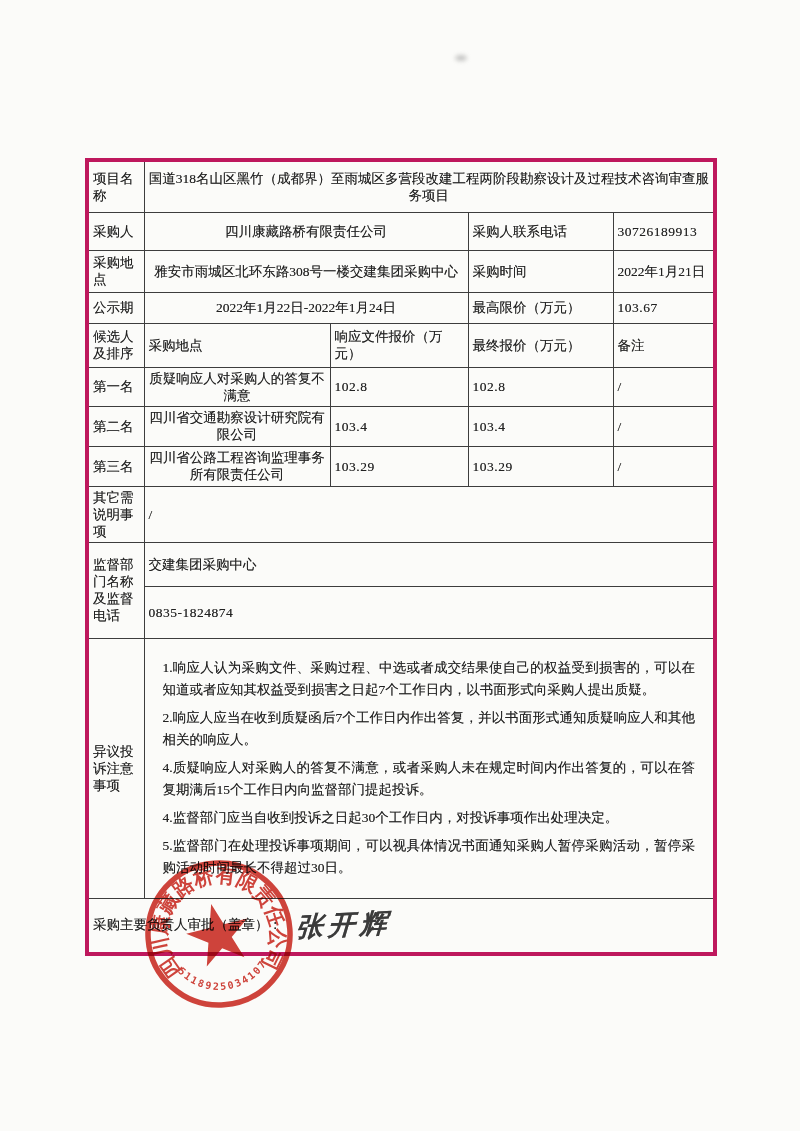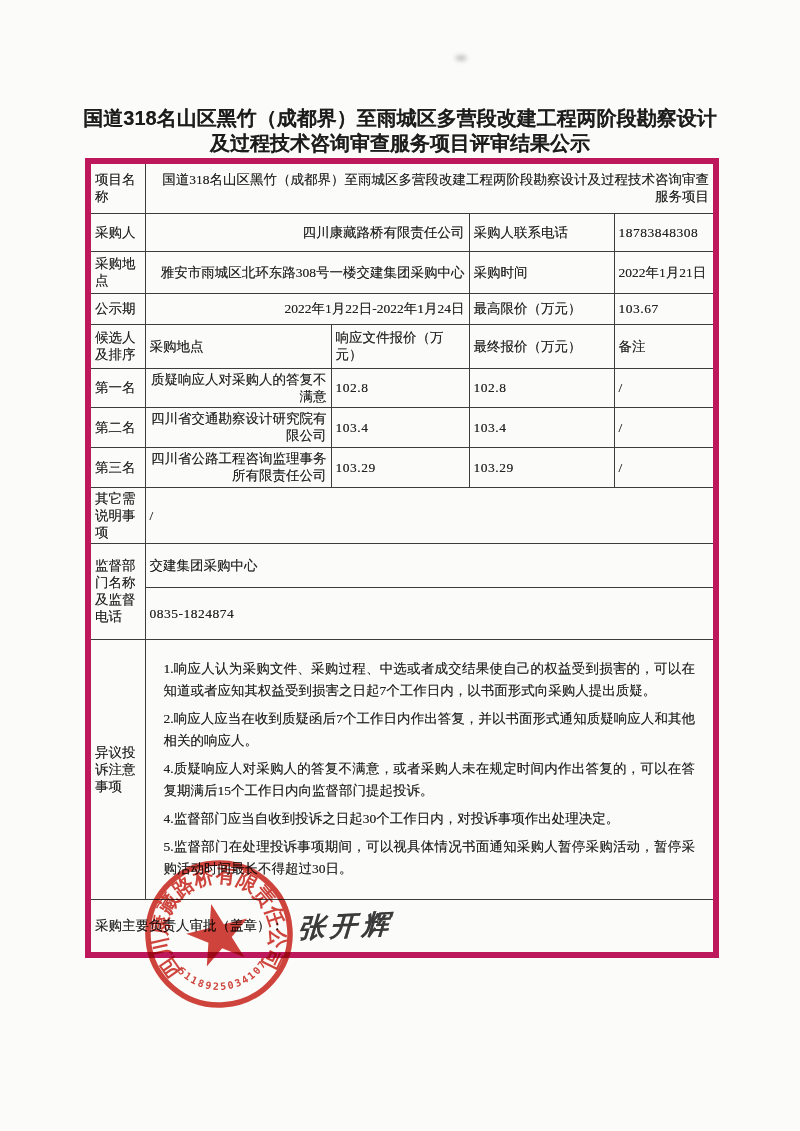--- a/index.html
+++ b/index.html
@@ -2,63 +2,59 @@
 <html><head>
 <meta charset="utf-8">
 <style>
   html,body{margin:0;padding:0;}
   body{width:800px;height:1131px;background:#ffffff;font-family:"Liberation Serif","DejaVu Serif",serif;}
   .sheet{position:relative;width:800px;height:1131px;background:#fbfbf9;overflow:hidden;color:#262626;}
   .smudge{position:absolute;left:455px;top:55px;width:12px;height:6px;background:rgba(130,130,130,.45);border-radius:50%;filter:blur(2px);}
   .title{position:absolute;top:106px;left:0;right:0;text-align:center;font-family:"Liberation Sans","DejaVu Sans",sans-serif;font-weight:700;font-size:20px;line-height:25px;color:#1c1c1c;text-shadow:0 0 .5px rgba(0,0,0,.55);}
   table.doc{position:absolute;left:85px;top:158px;width:628px;border-collapse:collapse;table-layout:fixed;font-size:13.5px;color:#222;text-shadow:0 0 .4px rgba(20,20,20,.5);}
   table.doc td{border:1.5px solid #3d3d3d;vertical-align:middle;padding:2px 4px;line-height:17px;word-break:break-all;}
-  table.doc{border:6px solid #be185d;}
+  table.doc{border:4px solid #be185d;}
   td.lbl{padding:2px 1px 2px 3px;text-align:left;}
   td.ctr{text-align:left;}
-  td.val{text-align:right;padding-left:6px;}
+  td.val{text-align:center;padding-left:6px;}
   .num{letter-spacing:.5px;}
   .objection-body{text-align:justify;line-height:22px;padding:6px 8px;}
   .objection-body p{margin:6px;}
   .sig-row-cell{padding-left:3px;}
   .signature{display:inline-block;margin-left:14px;font-size:27px;font-weight:600;font-style:italic;letter-spacing:5px;color:#3b3b3b;transform:rotate(-3deg) skewX(-6deg);vertical-align:middle;}
   .seal{position:absolute;left:124px;top:839px;width:190px;height:190px;mix-blend-mode:multiply;opacity:.92;pointer-events:none;}
 </style>
 </head>
 <body>
 
 <div class="sheet">
 
   <div class="smudge"></div>
 
-  <div class="title">
-    <div>国道318名山区黑竹（成都界）至雨城区多营段改建工程两阶段勘察设计</div>
-    <div>及过程技术咨询审查服务项目评审结果公示</div>
-  </div>
 
   <table class="doc">
     <colgroup>
       <col style="width:57px">
         <col style="width:186px">
         <col style="width:138px">
         <col style="width:145px">
         <col style="width:102px">
     </colgroup>
 
     <tbody>
         <tr style="height:52px">
       <td class="lbl">项目名称</td>
       <td class="val" colspan="4">国道318名山区黑竹（成都界）至雨城区多营段改建工程两阶段勘察设计及过程技术咨询审查服务项目</td>
     </tr>
 
     <tr style="height:38px">
       <td class="lbl">采购人</td>
       <td class="val" colspan="2">四川康藏路桥有限责任公司</td>
       <td class="ctr">采购人联系电话</td>
-      <td class="ctr num">18783848308</td>
+      <td class="ctr num">30726189913</td>
     </tr>
 
     <tr style="height:42px">
       <td class="lbl">采购地点</td>
       <td class="val" colspan="2">雅安市雨城区北环东路308号一楼交建集团采购中心</td>
       <td class="ctr">采购时间</td>
       <td class="ctr">2022年1月21日</td>
     </tr>
 
     <tr style="height:31px">

